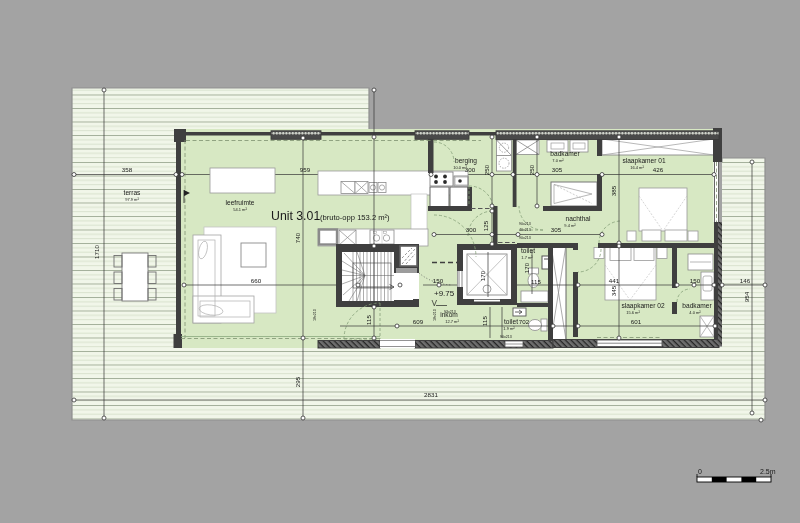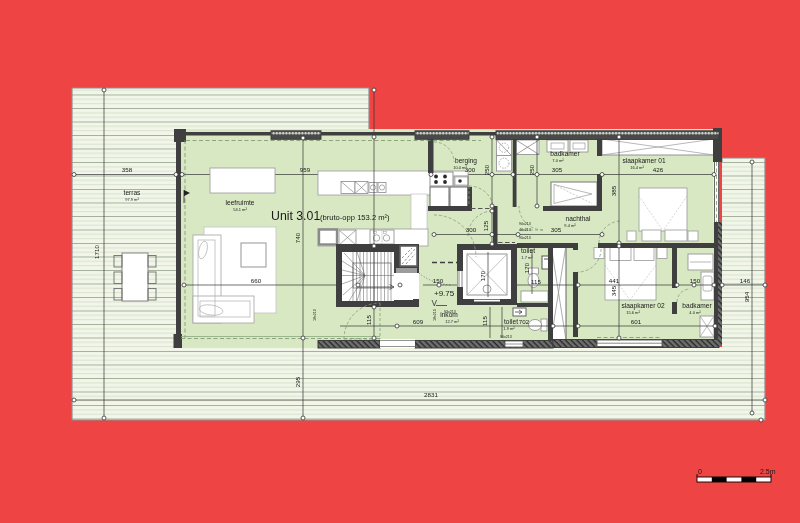--- a/index.html
+++ b/index.html
@@ -1,16 +1,16 @@
 <!DOCTYPE html>
 <html><head>
 <meta charset="utf-8">
 <style>
 html,body{margin:0;padding:0;background:#fff;}
-#wrap{position:relative;width:800px;height:523px;background:#ef4444;overflow:hidden;font-family:"Liberation Sans",sans-serif;}
+#wrap{position:relative;width:800px;height:523px;background:#a3a3a3;overflow:hidden;font-family:"Liberation Sans",sans-serif;}
 svg text{font-family:"Liberation Sans",sans-serif;fill:#1a1a1a;}
 </style>
 </head>
 <body>
 <div id="wrap">
 <svg width="800" height="523" viewBox="0 0 800 523">
 <defs>
 <pattern id="hat" patternUnits="userSpaceOnUse" width="8" height="13.5">
   <rect width="8" height="13.5" fill="#f1f6e9"></rect>
   <line x1="0" y1="0.5" x2="8" y2="0.5" stroke="#9aa992" stroke-width="0.9"></line>

